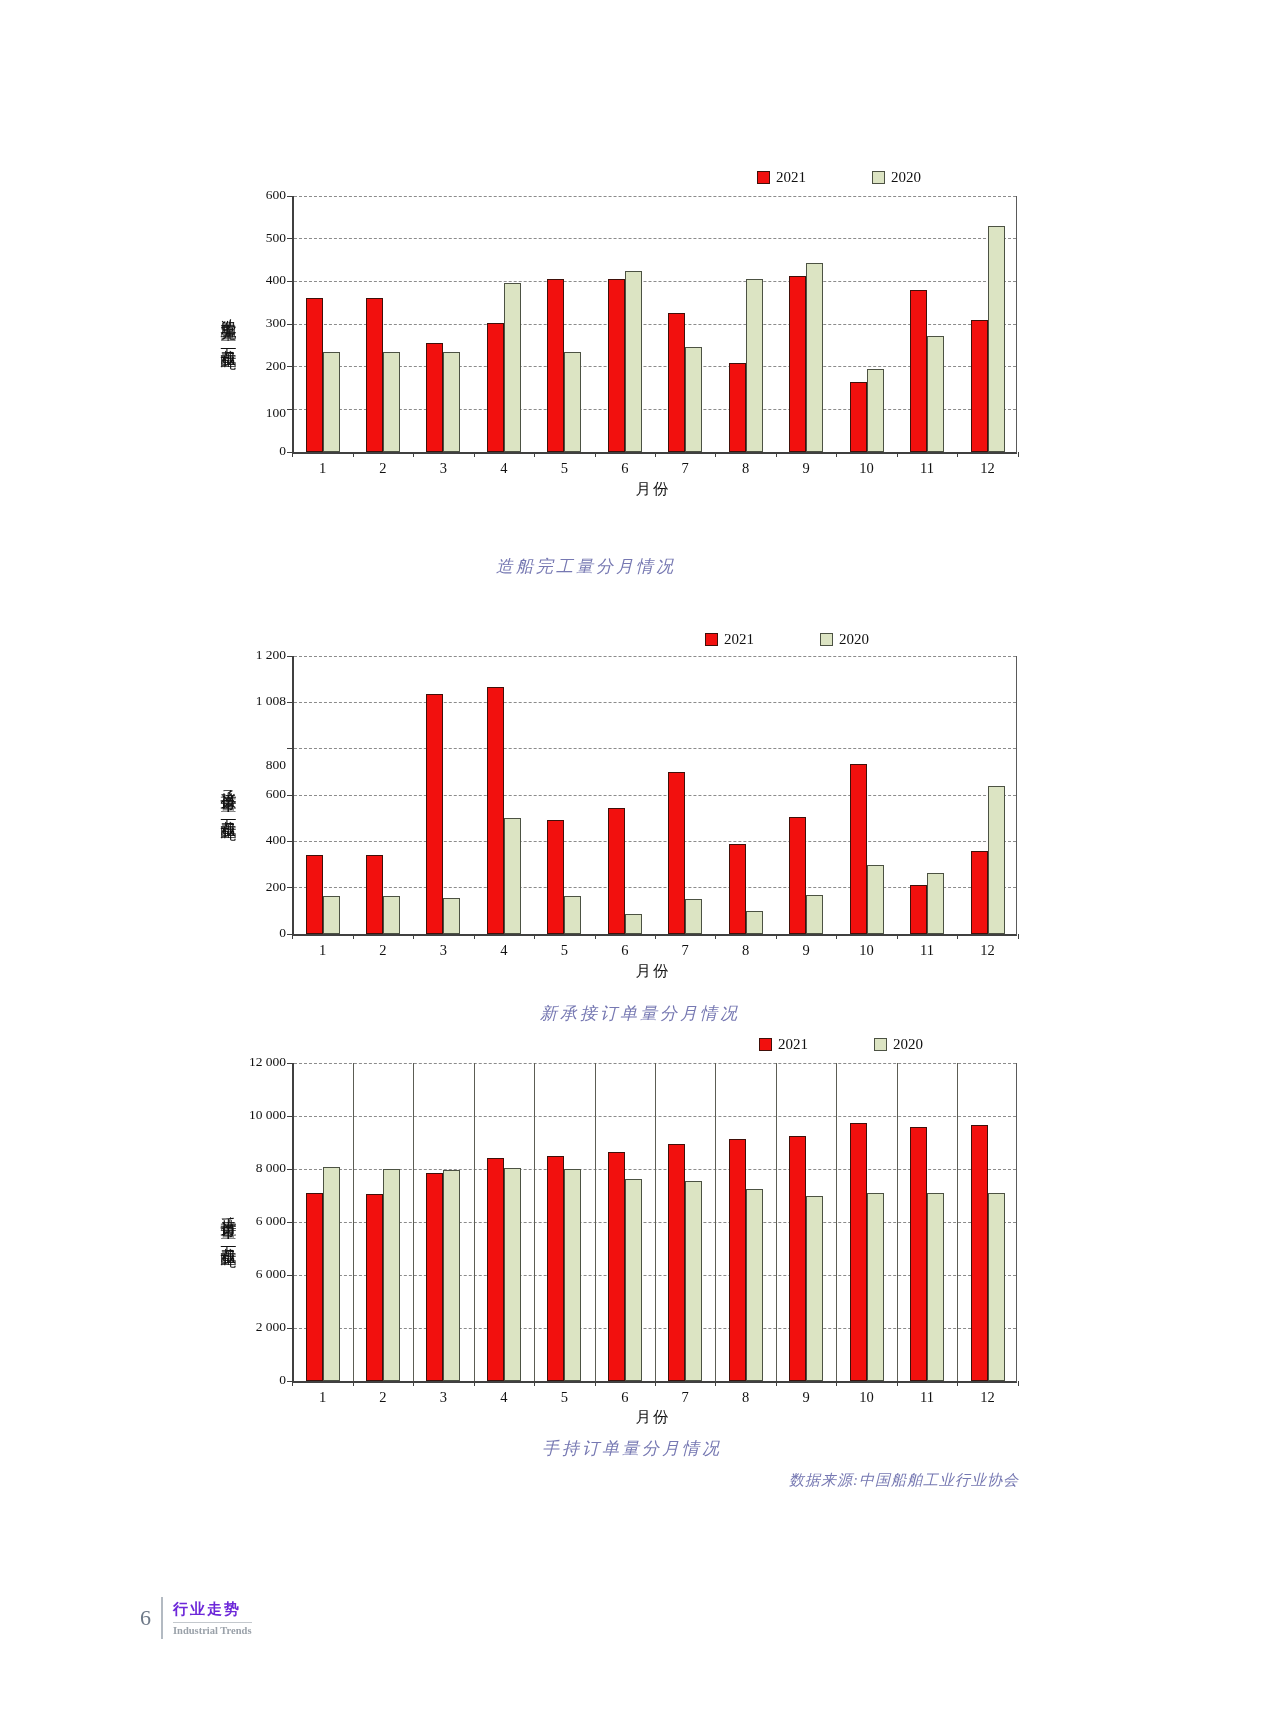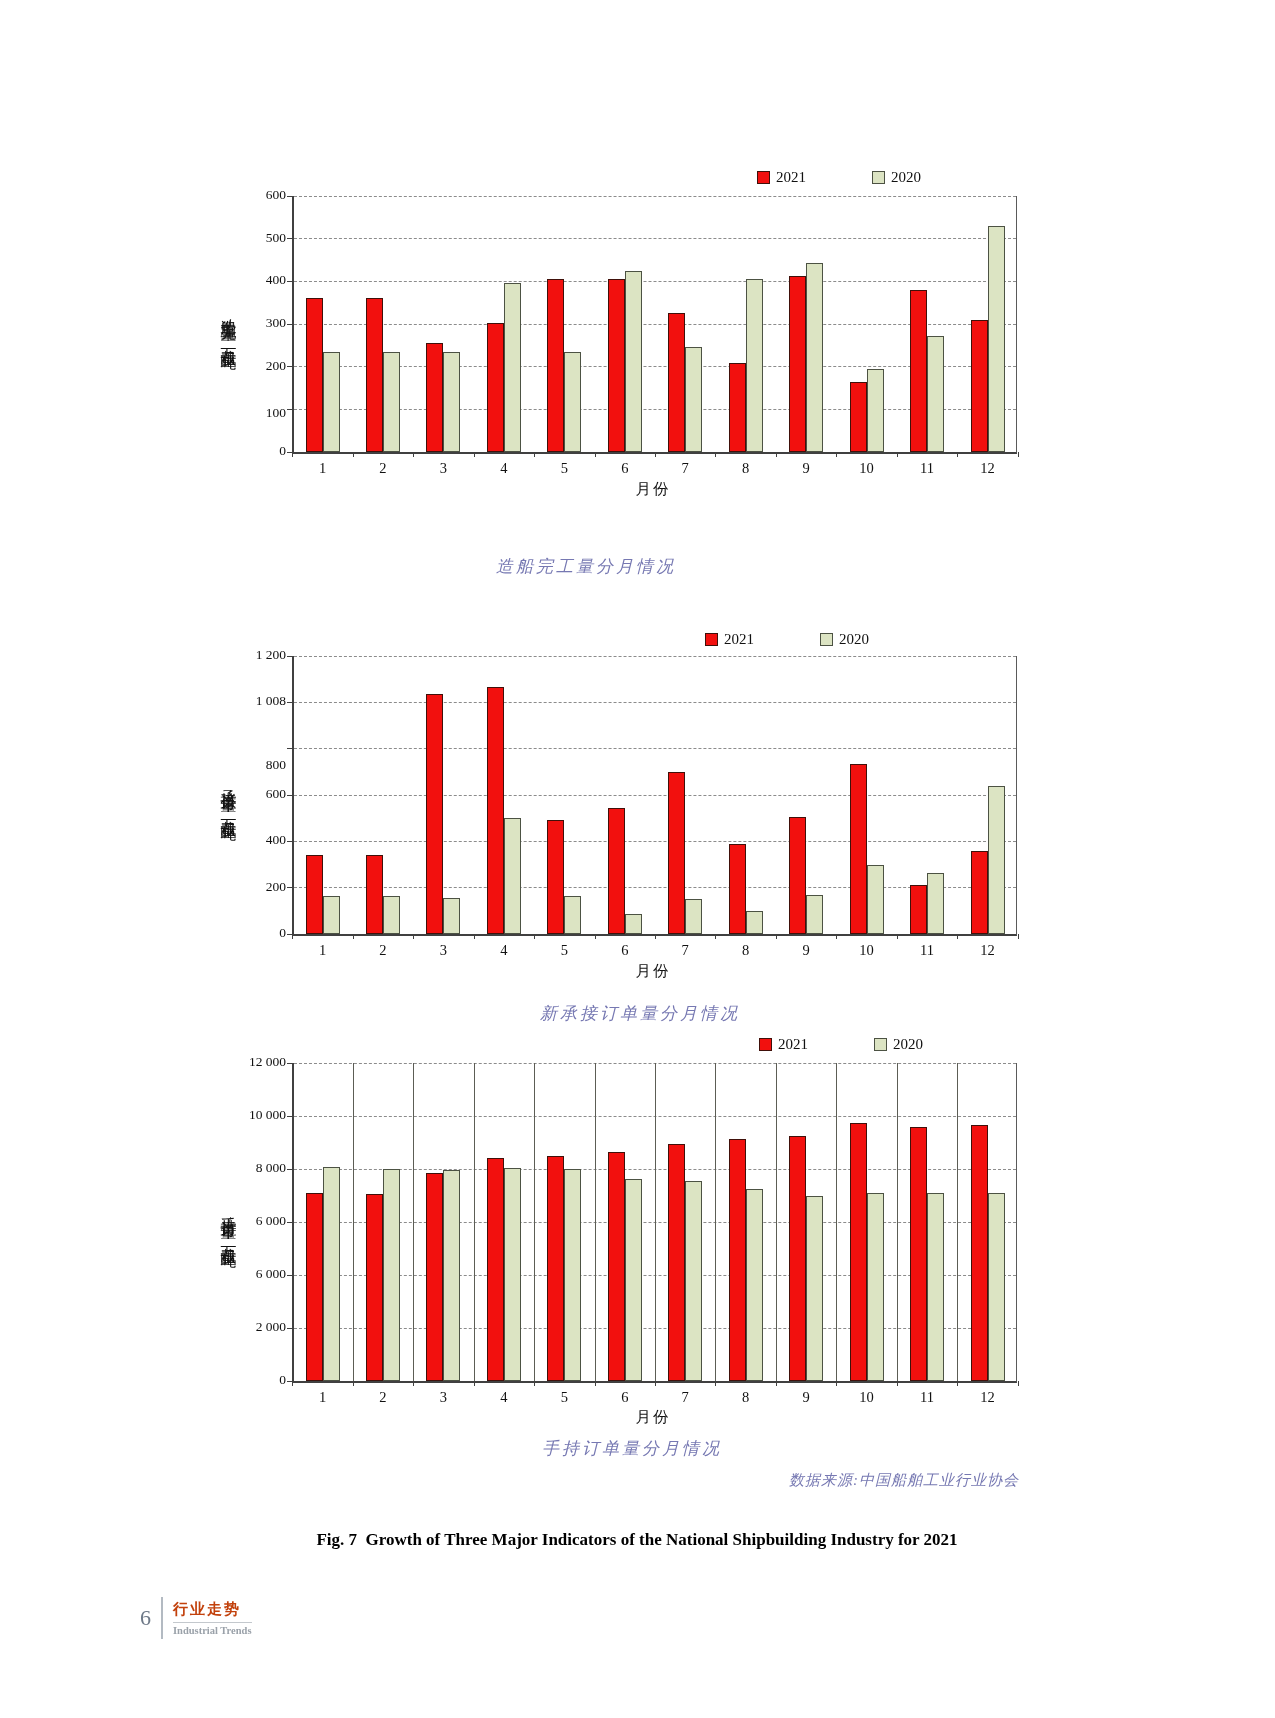--- a/index.html
+++ b/index.html
@@ -44,21 +44,21 @@
   .source{position:absolute;top:1471px;right:256px;font-size:15px;letter-spacing:1px;font-style:italic;}
   .cap-cn{position:absolute;top:1500px;left:52px;width:1170px;text-align:center;font-weight:bold;font-size:18px;
           letter-spacing:1px;color:#000;font-family:"Liberation Sans",sans-serif;white-space:pre;}
   .cap-en{position:absolute;top:1530px;left:52px;width:1170px;text-align:center;font-weight:bold;font-size:17px;
           color:#000;white-space:pre;}
   
   .footer{position:absolute;left:140px;top:1597px;display:flex;align-items:center;}
   .pageno{font-size:22px;color:#6e7988;margin-right:10px;}
   .vrule{width:2px;height:42px;background:#b3bac2;margin-right:10px;}
   .fcol{display:flex;flex-direction:column;}
-  .fcn{font-weight:bold;font-size:15px;letter-spacing:2px;color:#c2410c;font-family:"Liberation Sans",sans-serif;}
+  .fcn{font-weight:bold;font-size:15px;letter-spacing:2px;color:#6d28d9;font-family:"Liberation Sans",sans-serif;}
   .fen{font-size:10.5px;font-weight:bold;color:#9aa1a9;border-top:1px solid #c3c8cd;margin-top:3px;padding-top:2px;}
 </style>
 </head>
 <body>
 
 <div class="page">
 
 
   <div class="ylabel yl1">造船完工量/万载重吨</div>
   <div class="legend lg1">
@@ -320,21 +320,20 @@
       <div class="bar" style="left: 633.045px; height: 187.62px; background: rgb(220, 228, 195); border-color: rgb(76, 82, 67);"></div>
       <div class="xlab" style="left: 616.045px; top: 326px;">11</div>
       <div class="bar" style="left: 676.5px; height: 256.255px; background: rgb(242, 16, 14); border-color: rgb(64, 16, 10);"></div>
       <div class="bar" style="left: 693.5px; height: 187.62px; background: rgb(220, 228, 195); border-color: rgb(76, 82, 67);"></div>
       <div class="xlab" style="left: 676.5px; top: 326px;">12</div>
     </div>
   <div class="xtitle xt3">月份</div>
   <div class="subtitle st3" style="color: rgb(118, 120, 178);">手持订单量分月情况</div>
 
   <div class="source" style="color: rgb(118, 120, 178);">数据来源:中国船舶工业行业协会</div>
-  <div class="cap-en">Fig. 7  Growth of Three Major Indicators of the National Shipbuilding Industry for 2021</div>
 
   <div class="footer">
     <span class="pageno">6</span>
     <span class="vrule"></span>
     <span class="fcol">
       <span class="fcn">行业走势</span>
       <span class="fen">Industrial Trends</span>
     </span>
   </div>
 

